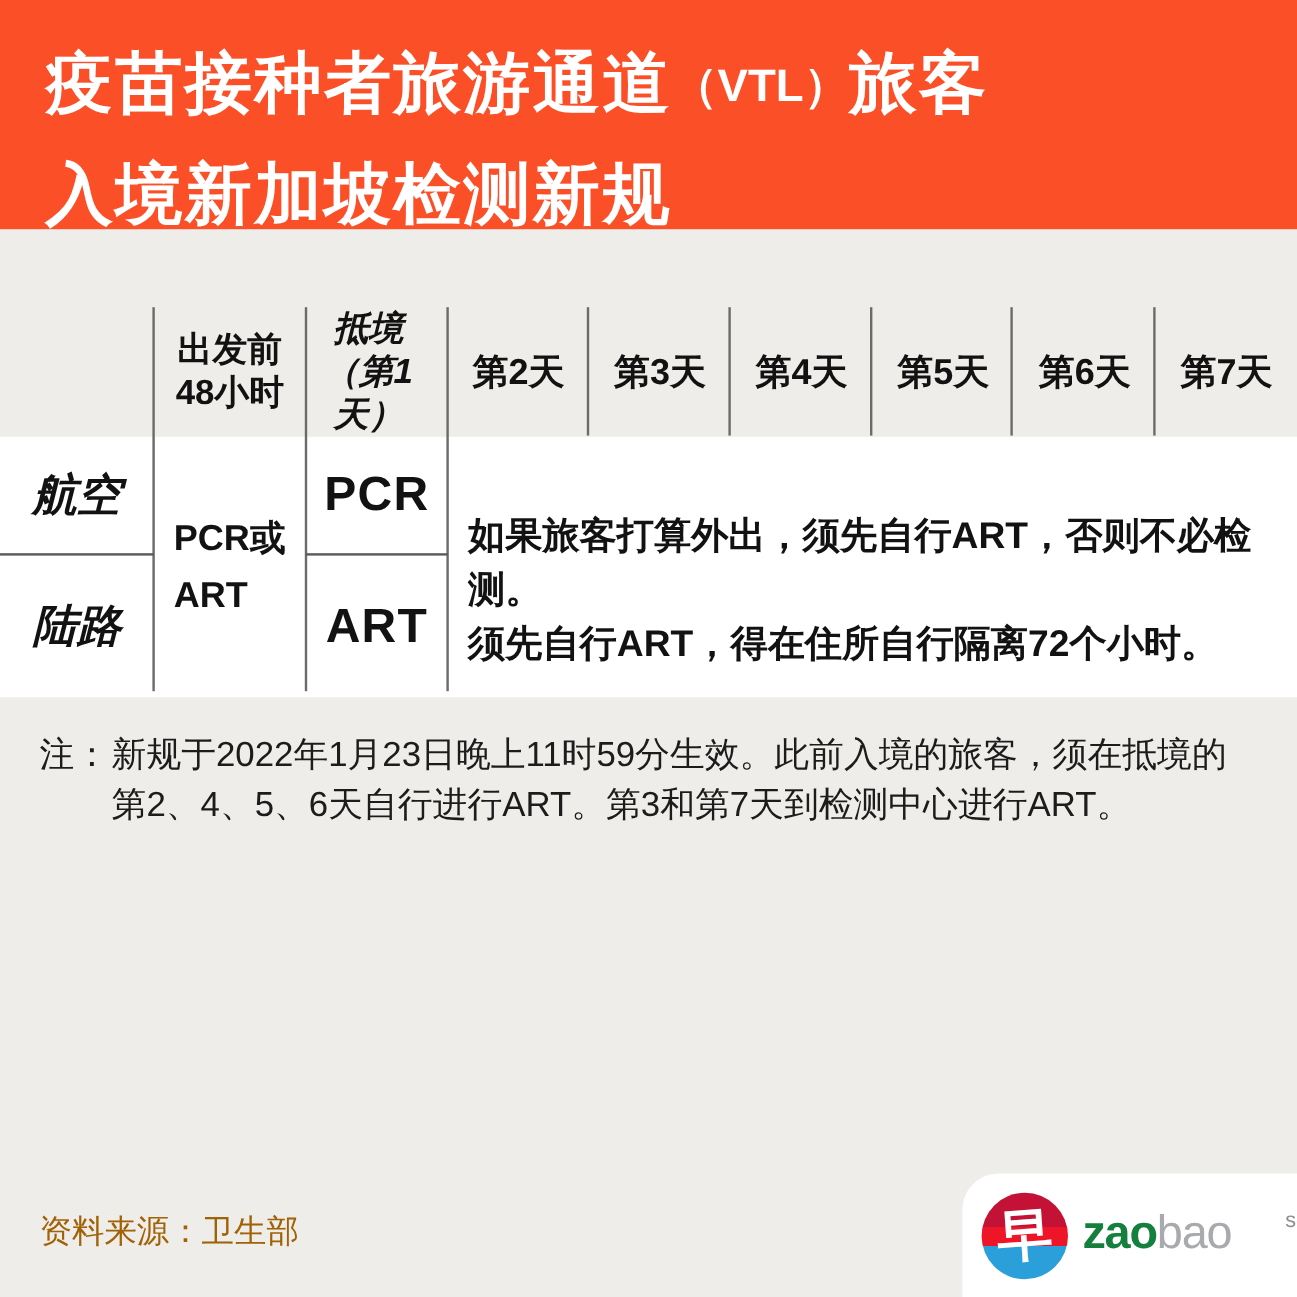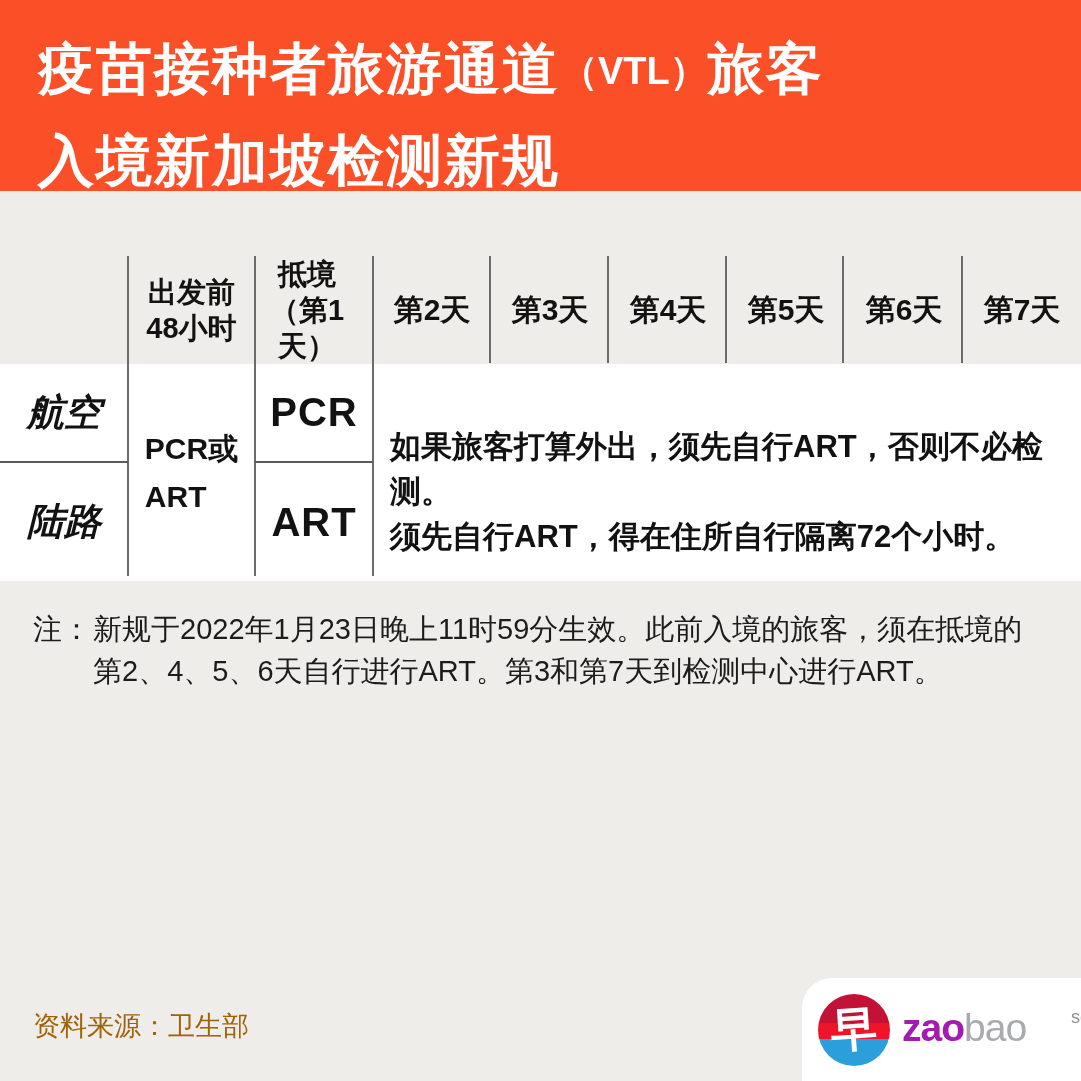--- a/index.html
+++ b/index.html
@@ -74,21 +74,21 @@
   }
   .logo-glyph{
     color:#ffffff;font-size:46px;font-weight:900;
     font-family:"DejaVu Serif","Liberation Serif",serif;
     transform:rotate(-4deg);
   }
   .logo-text{
     position:absolute;left:100px;top:50%;transform:translateY(-54%);
     white-space:nowrap;font-size:39px;letter-spacing:-1px;
   }
-  .logo-zao{font-weight:bold;color:#a21caf;}
+  .logo-zao{font-weight:bold;color:#15803d;}
   .logo-bao{font-weight:400;color:#A8AAAD;}
   .logo-sg{font-size:18px;color:#8D8F92;vertical-align:18px;letter-spacing:0;margin-left:45px;}
 </style>
 </head>
 <body>
 
 <div class="header">
   <div class="title">
     <div><span>疫苗接种者旅游通道</span><span class="vtl">（VTL）</span><span>旅客</span></div>
     <div>入境新加坡检测新规</div>
@@ -108,21 +108,21 @@
 
 <div class="hline" style="left:0;width:128px;"></div>
 <div class="hline" style="left:255px;width:118px;"></div>
 
 <div class="cell colhead" style="left:128px;top:256px;width:127px;height:108px;">
   <div>
     <div>出发前</div>
     <div>48小时</div>
   </div>
 </div>
-<div class="cell colhead" style="left:255px;top:256px;width:104px;height:108px;">
+<div class="cell colhead" style="left:255px;top:256px;width:104px;height:108px;font-style:italic;">
   <div>
     <div>抵境</div>
     <div>（第1天）</div>
   </div>
 </div>
 <div class="dayhead-wrap">
   <div class="dayhead">第2天</div>
   <div class="dayhead">第3天</div>
   <div class="dayhead">第4天</div>
   <div class="dayhead">第5天</div>

